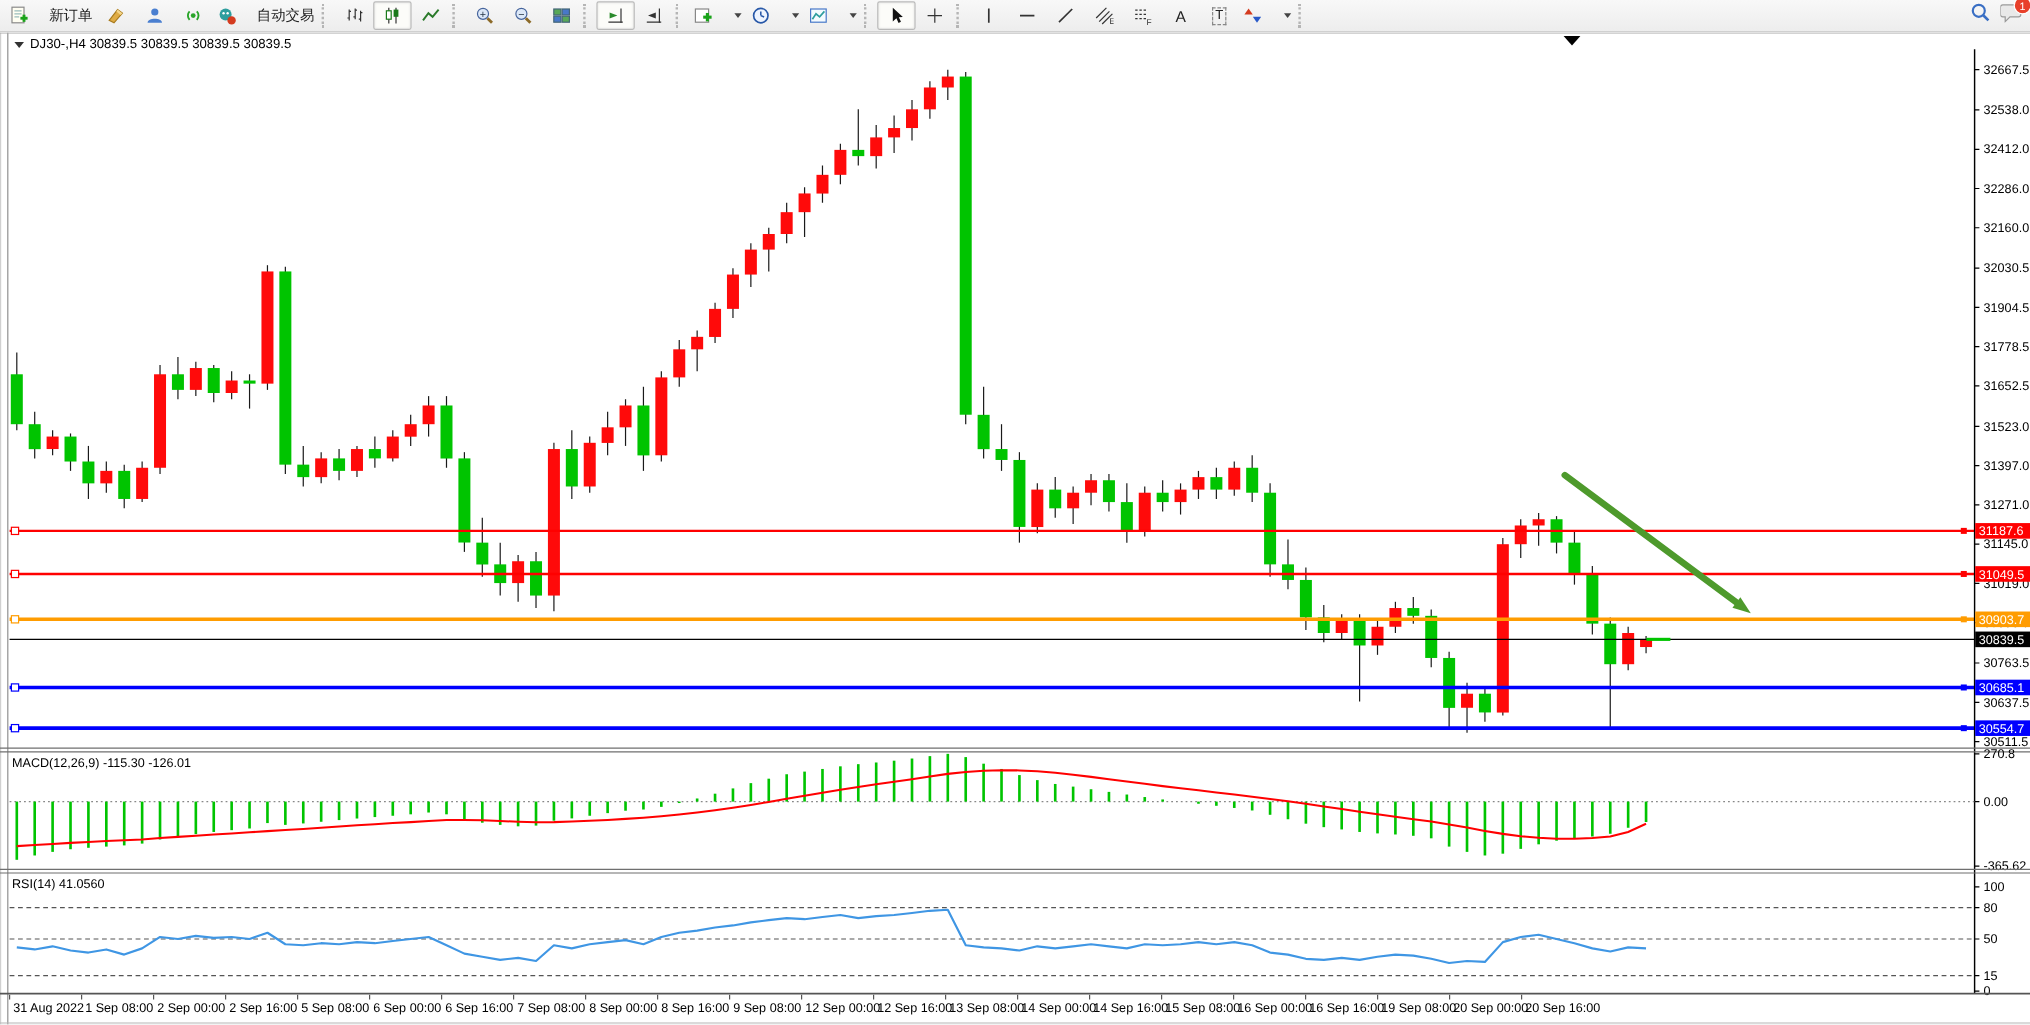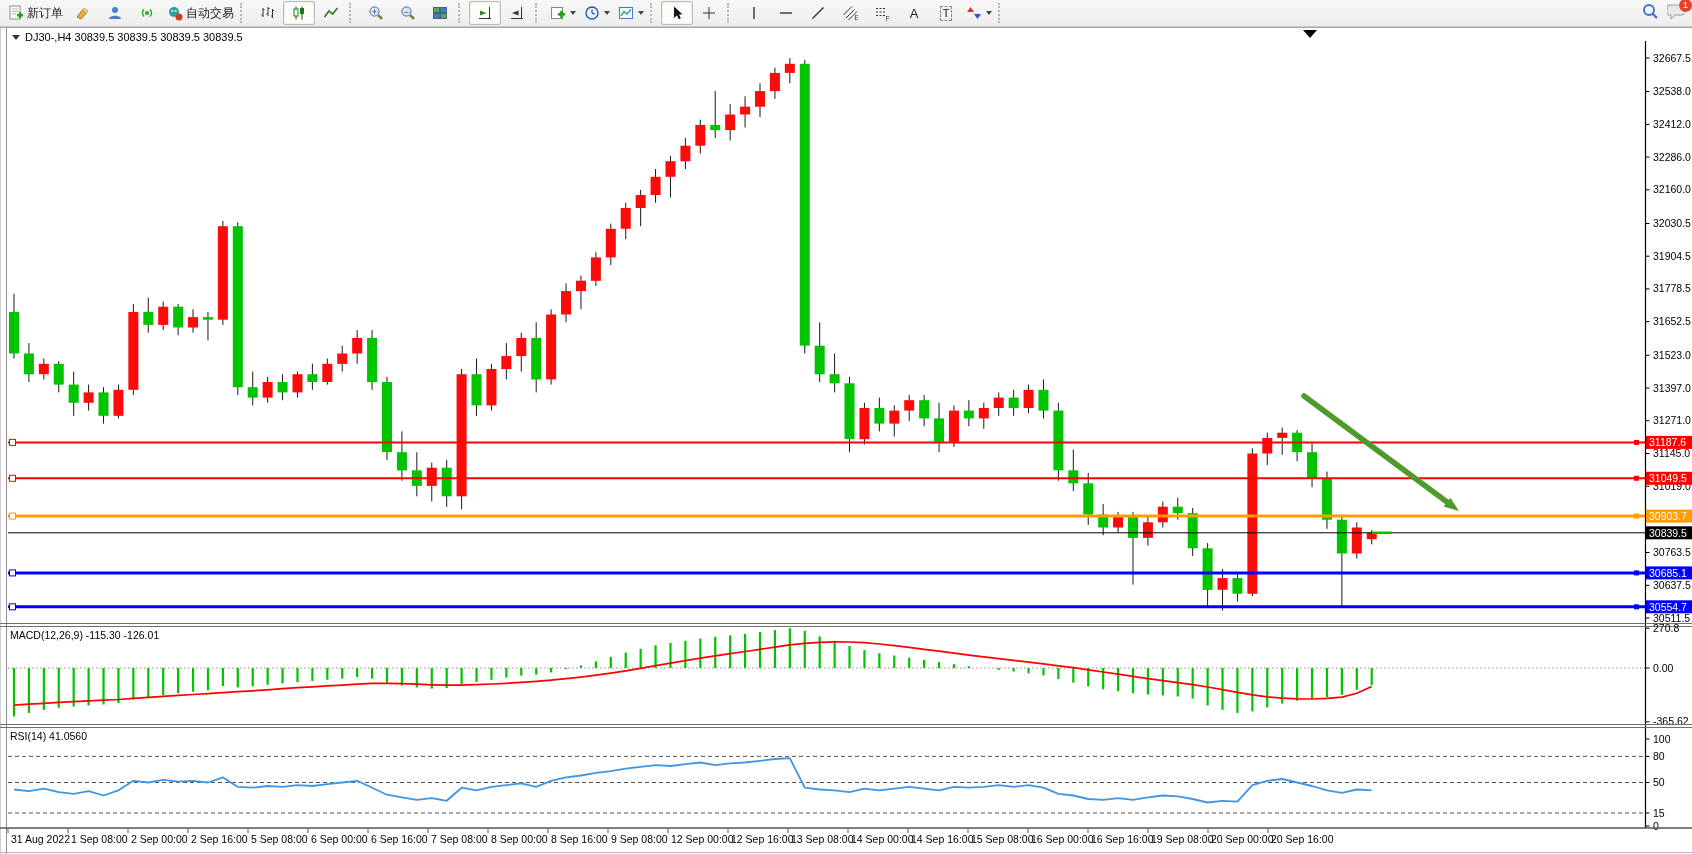--- a/index.html
+++ b/index.html
@@ -1,20 +1,20 @@
 <!DOCTYPE html>
 <html><head>
 <meta charset="utf-8">
 <style>
   html,body{margin:0;padding:0;background:#e8e8e8;font-family:"Liberation Sans",sans-serif;}
   .app{position:relative;width:1692px;height:854px;background:#f0f0f0;overflow:hidden;}
   
   .toolbar{position:absolute;top:0;left:0;width:1692px;height:27px;background:linear-gradient(#f8f8f8,#ededed);
            border-bottom:1px solid #c9c9c9;display:flex;align-items:center;padding-left:4px;box-sizing:border-box;}
-  .tb-btn{height:22px;min-width:24px;display:inline-flex;align-items:center;justify-content:center;gap:3px;
+  .tb-btn{height:22px;min-width:24px;display:inline-flex;align-items:center;justify-content:center;gap:17px;
           border:1px solid transparent;border-radius:2px;padding:0 3px;font-size:12px;color:#222;cursor:default;}
   .tb-btn.active{background:#fcfcf9;border-color:#b9b9b9;box-shadow:inset 0 0 2px #d8d8d8;}
   .tb-btn svg{display:block;}
   .tb-label{font-size:12px;white-space:nowrap;}
   .tb-sep{width:7px;height:20px;margin:0 2px;border-left:2px dotted #b5b5b5;}
   .caret{width:0;height:0;border-left:3px solid transparent;border-right:3px solid transparent;border-top:4px solid #444;margin-left:1px;}
   .tf-btn{height:20px;min-width:26px;display:inline-flex;align-items:center;justify-content:center;
           font-size:11px;color:#333;border:1px solid transparent;border-radius:2px;margin:0 1px;}
   .tf-btn.active{background:#fcfcf9;border-color:#b9b9b9;box-shadow:inset 0 0 2px #d8d8d8;}
   .tb-right{margin-left:auto;display:flex;align-items:center;margin-right:6px;gap:8px;}

